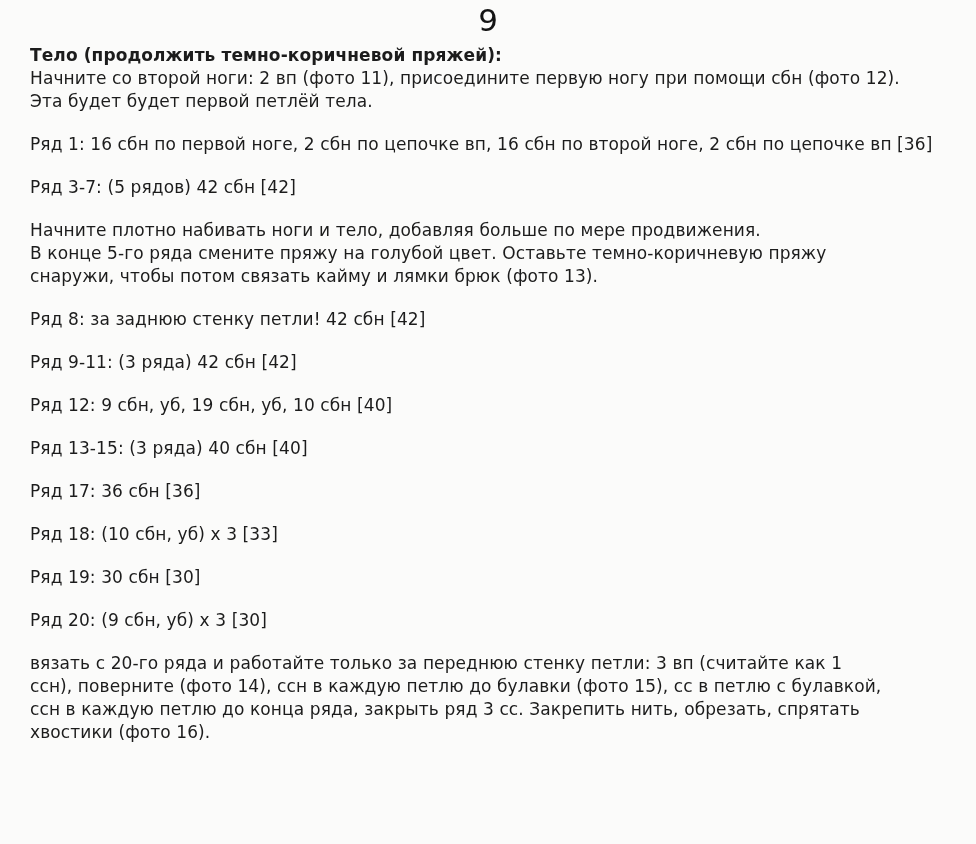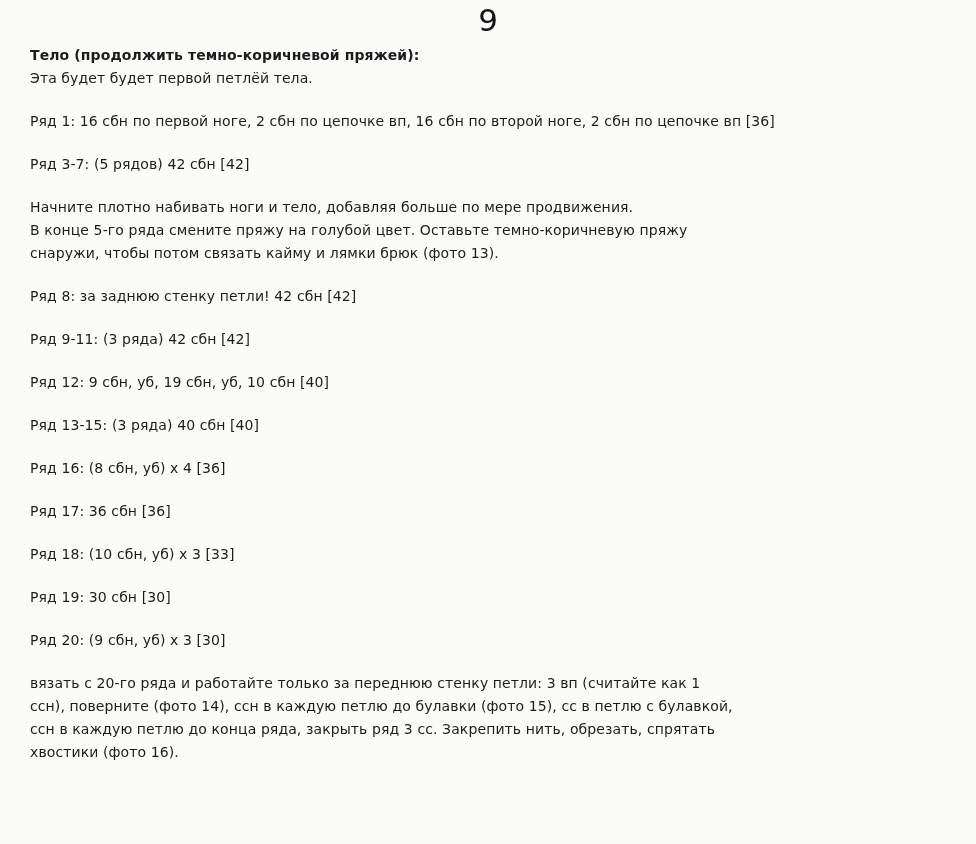--- a/index.html
+++ b/index.html
@@ -27,21 +27,21 @@
     font-weight: 400;
     color: #141414;
     margin: 0 0 6px 0;
   }
   .content {
     padding-left: 30px;
     padding-right: 8px;
   }
   p {
     margin: 0 0 20px 0;
-    font-size: 14px;
+    font-size: 17px;
     line-height: 23px;
     letter-spacing: 0.1px;
   }
   .heading-block {
     margin-bottom: 20px;
   }
   .heading {
     font-weight: 700;
     display: block;
   }
@@ -55,37 +55,37 @@
 </head>
 <body>
 
 <div class="page">
   <div class="page-number">9</div>
 
   <div class="content">
 
     <p class="heading-block">
       <span class="heading">Тело (продолжить темно-коричневой пряжей):</span>
+      <span class="line">Начните со второй ноги: 2 вп (фото 11), присоедините первую ногу при помощи сбн (фото 12).</span>
       <span class="line">Эта будет будет первой петлёй тела.</span>
     </p>
 
     <p class="row">Ряд 1: 16 сбн по первой ноге, 2 сбн по цепочке вп, 16 сбн по второй ноге, 2 сбн по цепочке вп [36]</p>
     <p class="row">Ряд 3-7: (5 рядов) 42 сбн [42]</p>
 
     <p>
       <span class="line">Начните плотно набивать ноги и тело, добавляя больше по мере продвижения.</span>
       <span class="line">В конце 5-го ряда смените пряжу на голубой цвет. Оставьте темно-коричневую пряжу</span>
       <span class="line">снаружи, чтобы потом связать кайму и лямки брюк (фото 13).</span>
     </p>
 
     <p class="row">Ряд 8: за заднюю стенку петли! 42 сбн [42]</p>
     <p class="row">Ряд 9-11: (3 ряда) 42 сбн [42]</p>
     <p class="row">Ряд 12: 9 сбн, уб, 19 сбн, уб, 10 сбн [40]</p>
     <p class="row">Ряд 13-15: (3 ряда) 40 сбн [40]</p>
-    <p class="row">Ряд 16: (8 сбн, уб) x 4 [36]</p>
     <p class="row">Ряд 17: 36 сбн [36]</p>
     <p class="row">Ряд 18: (10 сбн, уб) x 3 [33]</p>
     <p class="row">Ряд 19: 30 сбн [30]</p>
     <p class="row">Ряд 20: (9 сбн, уб) x 3 [30]</p>
 
     <p>
       <span class="line">вязать с 20-го ряда и работайте только за переднюю стенку петли: 3 вп (считайте как 1</span>
       <span class="line">ссн), поверните (фото 14), ссн в каждую петлю до булавки (фото 15), сс в петлю с булавкой,</span>
       <span class="line">ссн в каждую петлю до конца ряда, закрыть ряд 3 сс. Закрепить нить, обрезать, спрятать</span>
       <span class="line">хвостики (фото 16).</span>

